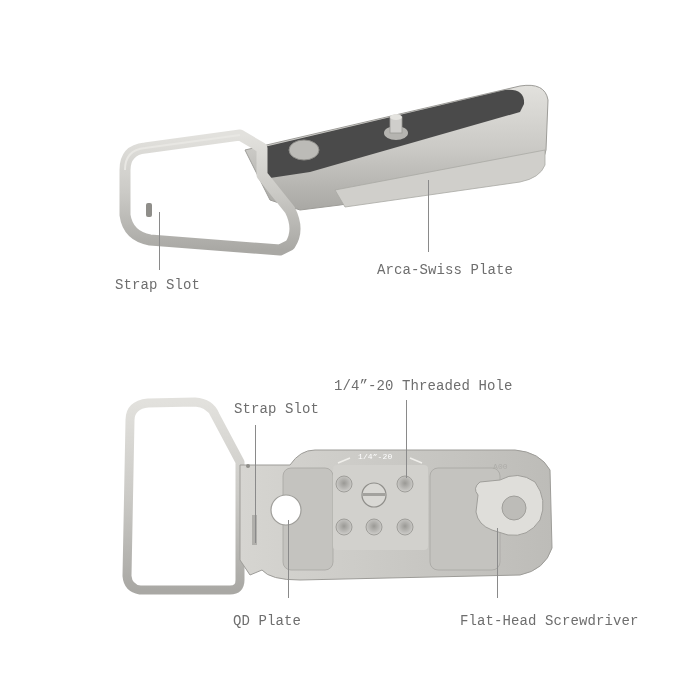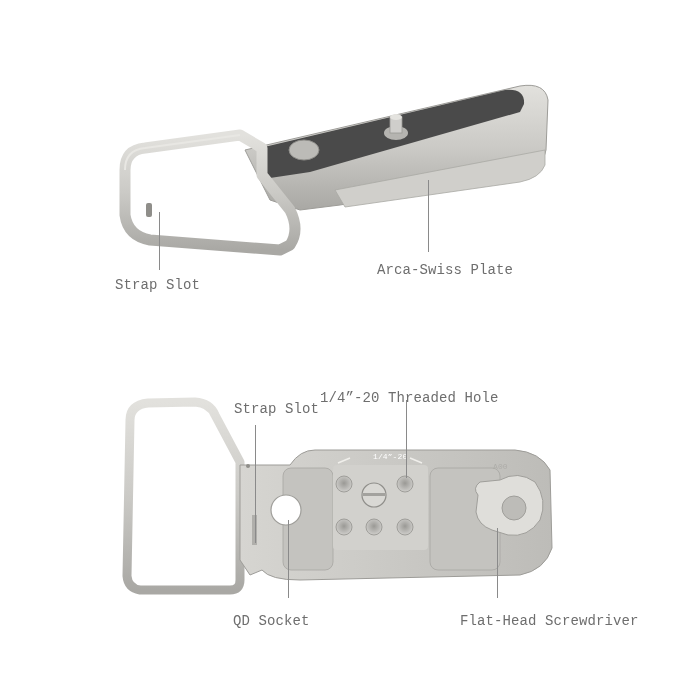--- a/index.html
+++ b/index.html
@@ -79,32 +79,32 @@
       <circle cx="286" cy="510" r="15" fill="#ffffff" stroke="#9f9e9a" stroke-width="1.2"></circle>
 
       <path d="M478 495 Q472 488 480 482 L500 480 Q518 470 535 482 Q548 500 540 520 Q528 538 508 535 L492 530 Q478 525 476 512 Z" fill="#dfdeda" stroke="#9f9e9a" stroke-width="1"></path>
       <circle cx="514" cy="508" r="12" fill="#bdbcb8" stroke="#9f9e9a"></circle>
 
       <circle cx="248" cy="466" r="2" fill="#8f8e8a"></circle>
       <rect x="252" y="515" width="5" height="30" fill="#b0afab"></rect>
     </g>
   </svg>
 
-  <div class="label" style="left:373px;top:452px;font-size:8px;color:#ffffff;">1/4”-20</div>
+  <div class="label" style="left:358px;top:452px;font-size:8px;color:#ffffff;">1/4”-20</div>
   <div class="label" style="left:493px;top:462px;font-size:8px;color:#aeada9;">A00</div>
 
   <div class="leader" style="left:159px;top:212px;height:58px;"></div>
   <div class="leader" style="left:428px;top:180px;height:72px;"></div>
 
   <div class="label" style="left:115px;top:277px;">Strap Slot</div>
   <div class="label" style="left:377px;top:262px;">Arca-Swiss Plate</div>
 
   <div class="leader" style="left:255px;top:425px;height:118px;"></div>
   <div class="leader" style="left:406px;top:400px;height:78px;"></div>
   <div class="leader" style="left:288px;top:520px;height:78px;"></div>
   <div class="leader" style="left:497px;top:528px;height:70px;"></div>
 
   <div class="label" style="left:234px;top:401px;">Strap Slot</div>
-  <div class="label" style="left:320px;top:378px;margin-top:12px;">1/4”-20 Threaded Hole</div>
-  <div class="label" style="left:233px;top:613px;">QD Socket</div>
+  <div class="label" style="left:334px;top:378px;">1/4”-20 Threaded Hole</div>
+  <div class="label" style="left:233px;top:613px;">QD Plate</div>
   <div class="label" style="left:420px;top:613px;margin-left:40px;">Flat-Head Screwdriver</div>
 
 </div>
 
 </body></html>

